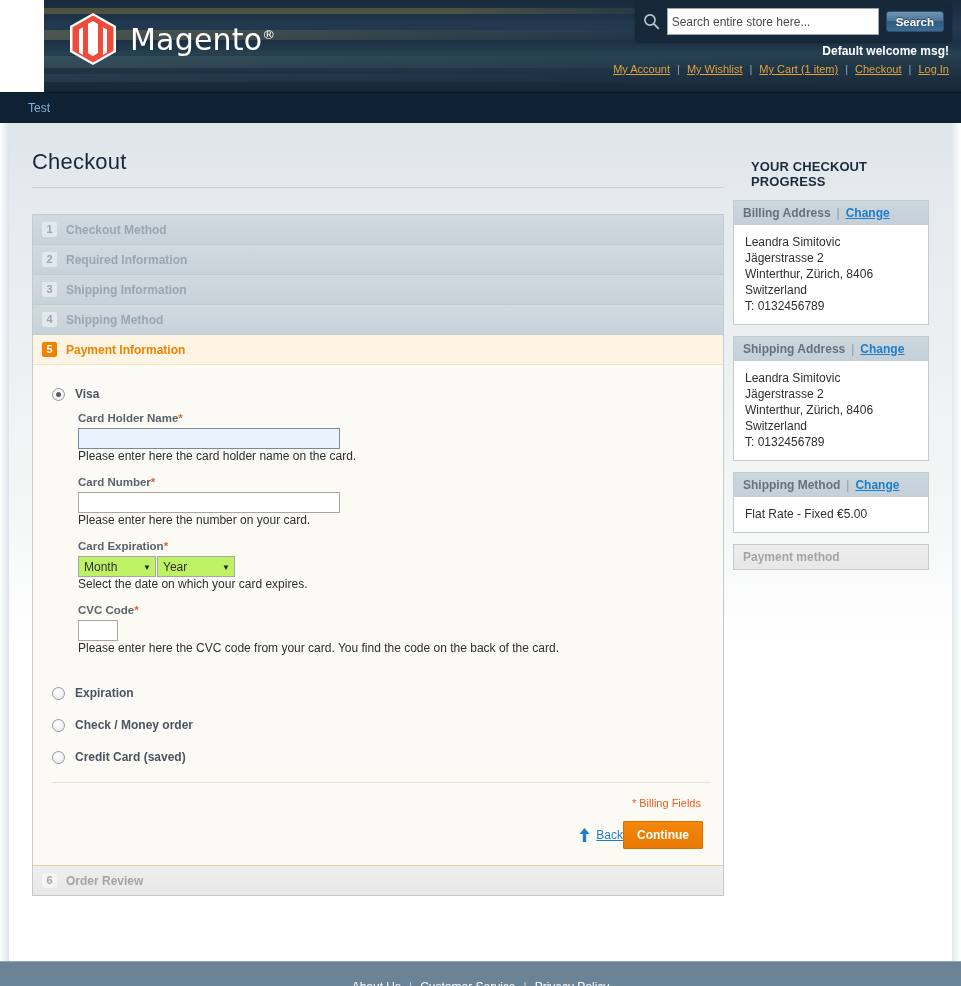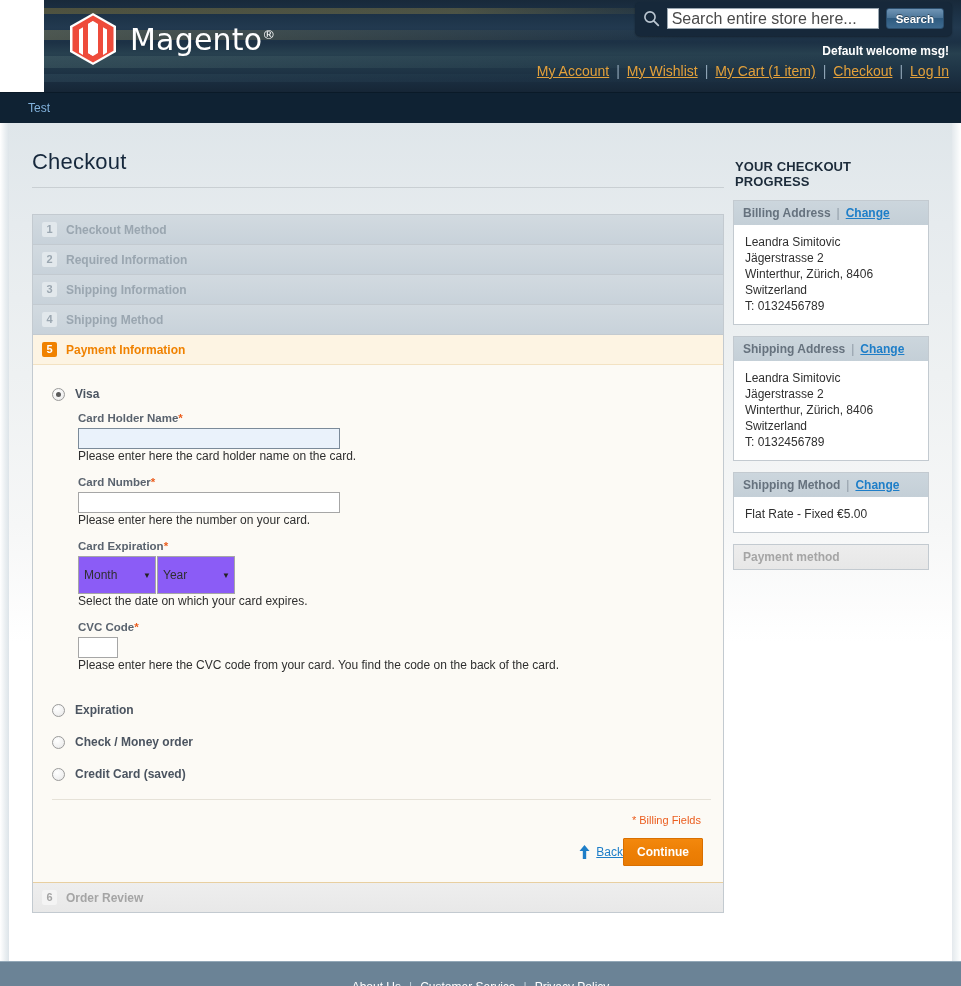--- a/index.html
+++ b/index.html
@@ -48,25 +48,25 @@
   .search-block {
     position: absolute; right: 9px; top: 2px;
     background: #16283a;
     border-radius: 5px;
     padding: 6px 8px 7px 8px;
     display: flex; align-items: center; gap: 7px;
     box-shadow: 0 1px 2px rgba(0,0,0,.35);
   }
   .search-icon { width: 17px; height: 17px; display: block; opacity: .92; }
   .search-input {
-    width: 212px; height: 21px;
+    width: 212px; height: 27px;
     border: 1px solid #9aa7b1;
     background: #ffffff;
     font-family: "Liberation Sans", sans-serif;
-    font-size: 16px; color: #333;
+    font-size: 12px; color: #333;
     padding: 1px 4px;
     outline: none;
   }
   .search-input::placeholder { color: #4a4a4a; opacity: 1; }
   .search-button {
     height: 21px;
     border: 1px solid #2c4f6e;
     border-radius: 3px;
     background: linear-gradient(180deg, #6f94b5 0%, #4d7699 45%, #2f5b80 50%, #3e6b90 100%);
     color: #ffffff; font-size: 11.5px; font-weight: bold;
@@ -75,21 +75,21 @@
     font-family: "Liberation Sans", sans-serif;
   }
 
   .welcome-msg {
     position: absolute; right: 12px; top: 44px;
     color: #ffffff; font-size: 12px; font-weight: bold;
   }
   .top-links {
     position: absolute; right: 12px; top: 63px;
     display: flex; align-items: center; gap: 0;
-    font-size: 14px;
+    font-size: 11px;
   }
   .top-links a { color: #e3a13b; text-decoration: underline; }
   .top-links .sep { color: #8ea3b5; padding: 0 7px; }
 
   
   .nav {
     height: 31px;
     background: #0f2233;
     border-top: 1px solid #0a1a28;
     display: flex; align-items: center;
@@ -202,21 +202,21 @@
   }
   .text-input.w-lg { width: 262px; }
   .text-input.w-sm { width: 40px; }
   .text-input.focused {
     background: #eaf2fb; border: 1px solid #7b8a99;
   }
   .hint { font-size: 12px; color: #2f2f2f; margin-top: 0; }
 
   .selects { display: flex; gap: 1px; }
   .sel {
-    height: 38px; border: 1px solid #a6a6a6; background: #8b5cf6;
+    height: 21px; border: 1px solid #a6a6a6; background: #bef264;
     font-family: "Liberation Sans", sans-serif; font-size: 12px;
     color: #2f2f2f; padding: 0 18px 0 5px;
     appearance: none; -webkit-appearance: none; -moz-appearance: none;
     position: relative; outline: none; cursor: pointer;
   }
   .sel-wrap { position: relative; }
   .sel-wrap::after {
     content: "▼"; position: absolute; right: 5px; top: 50%;
     transform: translateY(-50%); font-size: 8px; color: #222;
     pointer-events: none;
@@ -242,21 +242,21 @@
     background: linear-gradient(180deg,#f3880d 0%, #ed7f05 50%, #e87a02 100%);
     border: 1px solid #d96f00;
     color: #ffffff; font-weight: bold; font-size: 12px;
     padding: 6px 13px; cursor: pointer; border-radius: 1px;
     font-family: "Liberation Sans", sans-serif;
   }
 
   
   .side-title {
     font-size: 13px; font-weight: bold; color: #1c2b3a;
-    margin: 0 0 11px 2px; letter-spacing: .1px;
+    margin: 0 0 11px 18px; letter-spacing: .1px;
   }
   .prog-block { border: 1px solid #c3cad0; margin-bottom: 11px; background: #ffffff; }
   .prog-head {
     background: linear-gradient(180deg,#ccd6dd 0%, #c4cfd7 100%);
     padding: 5px 9px;
     font-size: 12px; font-weight: bold; color: #66727e;
     display: flex; align-items: center; gap: 6px;
   }
   .prog-head .pipe { color: #8d99a4; font-weight: normal; }
   .prog-head a { color: #1e7ec8; text-decoration: underline; }

